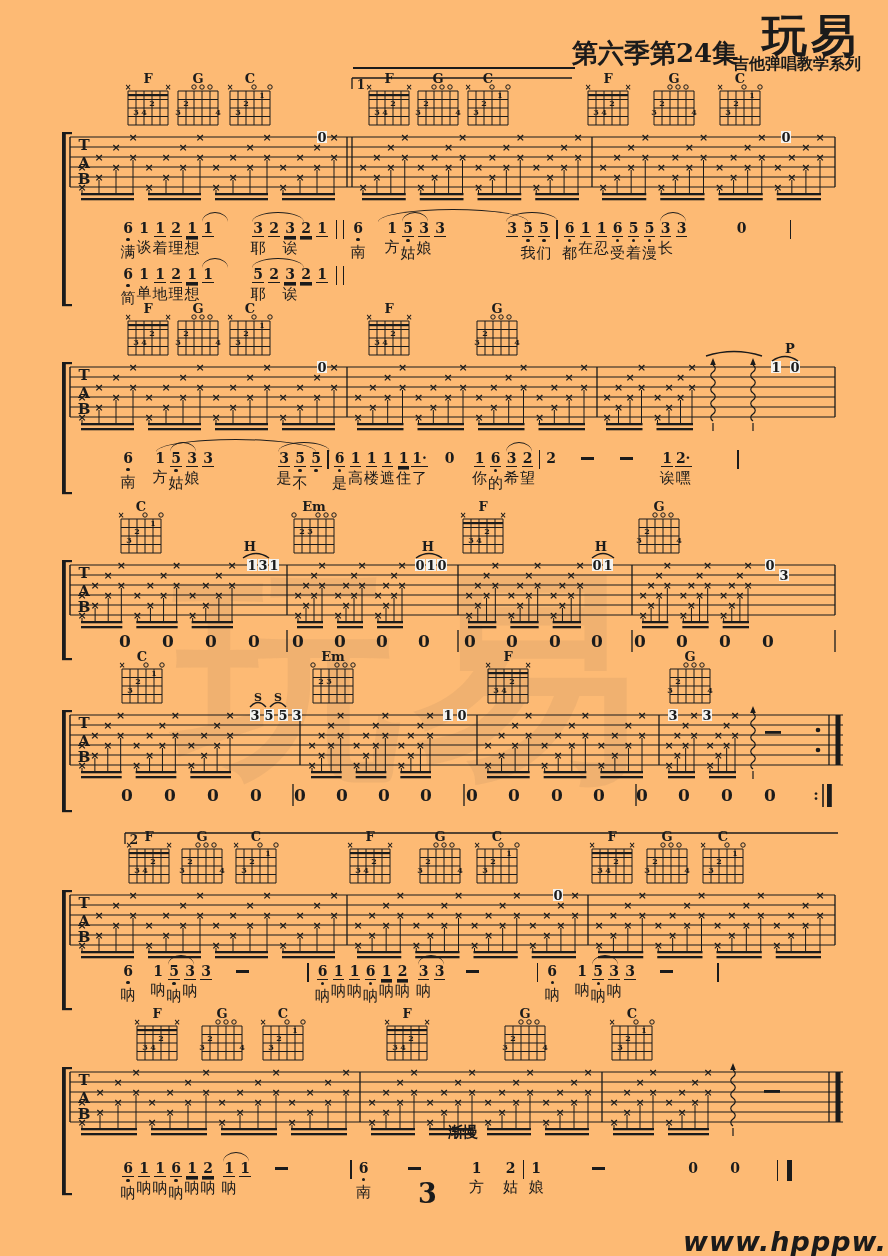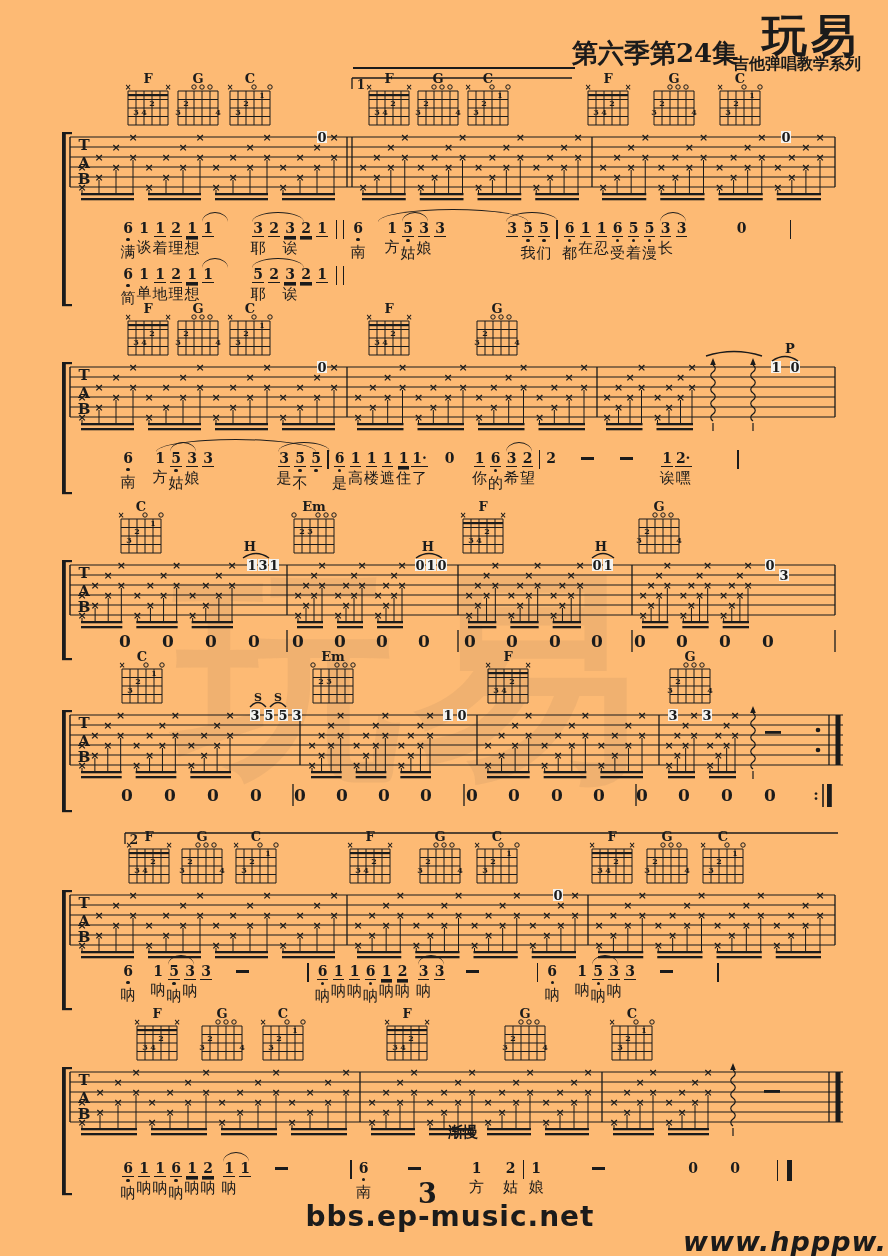--- a/index.html
+++ b/index.html
@@ -2096,21 +2096,20 @@
         </g>
         <path d="M 733 1070 c 3 2, 3 5, 0 7 c -3 2, -3 5, 0 7 c 3 2, 3 5, 0 7 c -3 2, -3 5, 0 7 c 3 2, 3 5, 0 7 c -3 2, -3 5, 0 7 c 3 2, 3 5, 0 7 c -3 2, -3 5, 0 7" stroke="#1b1b1b" stroke-width="1.2" fill="none"></path>
         <path d="M 733 1063 L 730.2 1070 L 735.8 1070 Z" fill="#1b1b1b"></path>
         <line x1="733" y1="1128" x2="733" y2="1136" stroke="#1b1b1b" stroke-width="1.2"></line>
         <rect x="764" y="1090" width="16" height="2.8" fill="#1b1b1b"></rect>
         <text x="463" y="1137" font-size="15" font-family="&quot;DejaVu Serif&quot;,serif" font-weight="bold" fill="#1b1b1b" text-anchor="middle">渐慢</text>
       </g>
     </svg>
 
   <div class="abs" id="pagenum">3</div>
-  <div class="abs" id="site">bbs.ep-music.net</div>
   <div class="abs" id="notice">转载请注明出处—篡改必究</div>
   <div class="abs" id="siteurl">www.hpppw.com</div>
 <div class="vocal" style="left: 120px; top: 220px;">
       <div class="rowarc" style="left: 258px; width: 150px;"></div>
       <div class="tok">
         <span class="num">6</span>
         <span class="dot"></span>
         <span class="lyr">满</span>
       </div>
       <div class="tok">

